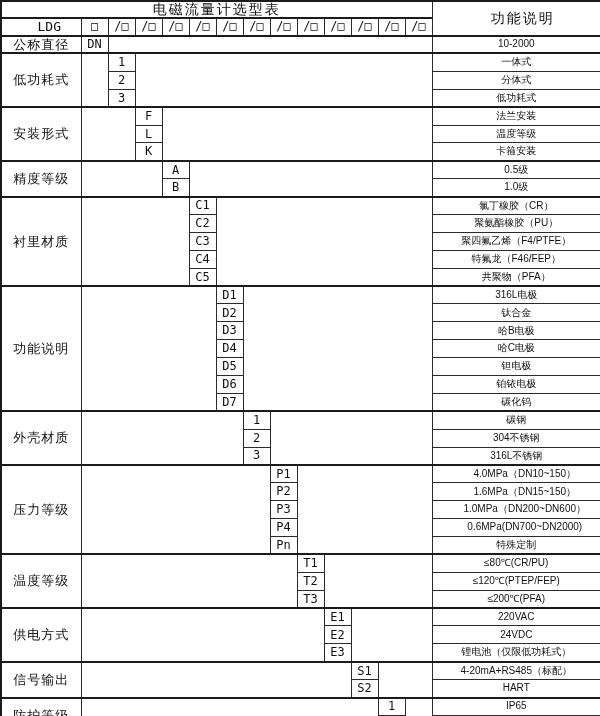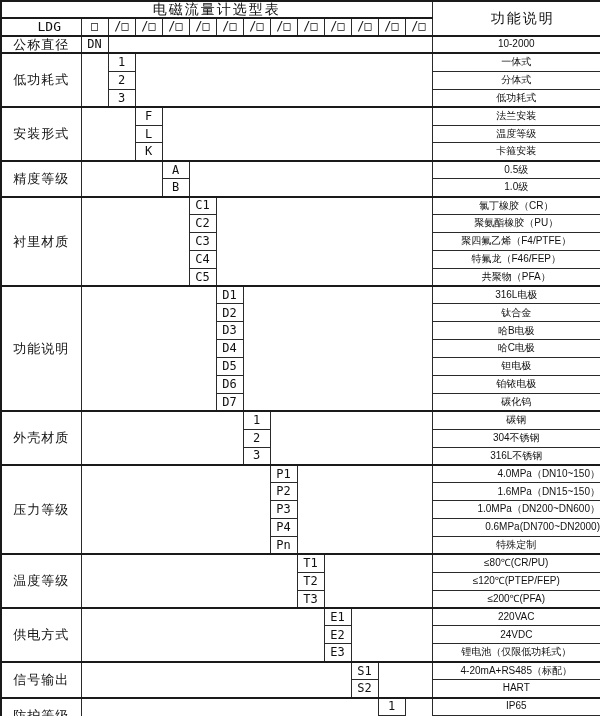--- a/index.html
+++ b/index.html
@@ -26,21 +26,21 @@
   .right-header{font-size:14px;letter-spacing:2px;padding-left:13px;}
   .label-cell{font-size:13px;letter-spacing:1px;font-family:Liberation Serif, serif;}
   .ldg-cell{
     text-align:center;padding-left:16px;letter-spacing:0;
     font-family:"DejaVu Sans Mono",monospace;font-size:13px;
   }
   .slot-cell,.code-cell{
     font-family:"DejaVu Sans Mono",monospace;font-size:12px;
   }
   .desc-cell{font-size:10px;}
-  .desc-cell.left{text-align:right;padding-left:17px;}
+  .desc-cell.left{text-align:center;padding-left:17px;}
 </style>
 </head>
 <body>
 
 <table>
   <colgroup>
     <col style="width:80px">
     <col style="width:27px">
       <col style="width:27px">
       <col style="width:27px">

